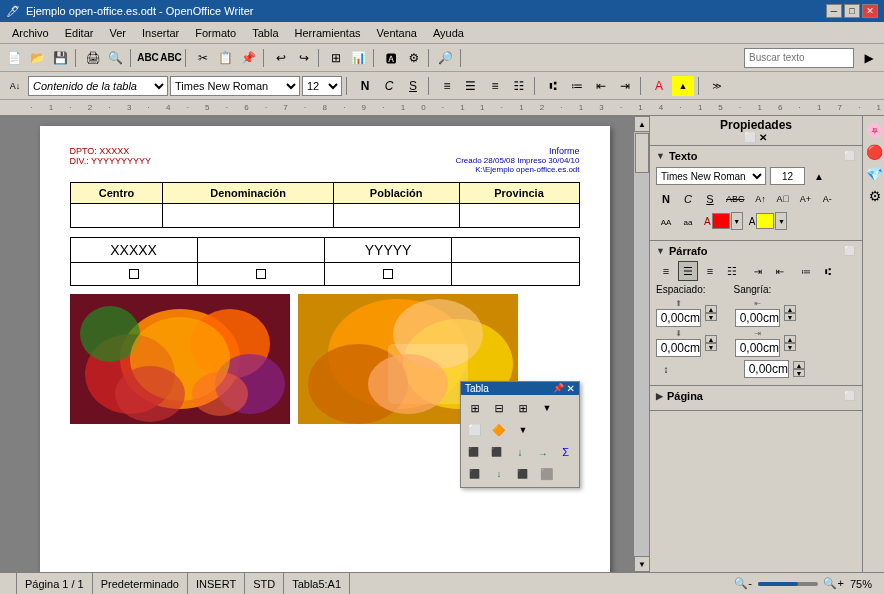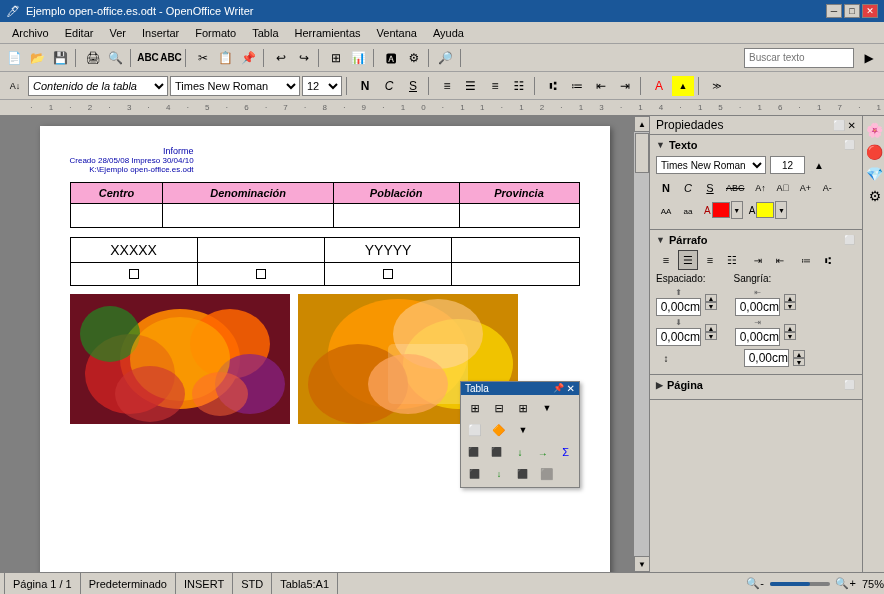--- a/index.html
+++ b/index.html
@@ -153,21 +153,21 @@
       width: 100%;
       border-collapse: collapse;
       margin-bottom: 10px;
     }
     .doc-table th, .doc-table td {
       border: 1px solid black;
       padding: 4px 6px;
       font-size: 11px;
       text-align: center;
     }
-    .doc-table th { background: #f9a8d4; font-weight: bold; font-style: italic; }
+    .doc-table th { background: #fef9c3; font-weight: bold; }
     .doc-table td { height: 24px; }
 
     .xxxyyy-row {
       display: flex;
       border: 1px solid black;
       margin-top: -1px;
     }
     .xxxyyy-cell {
       flex: 1;
       text-align: center;
@@ -217,21 +217,22 @@
     }
 
     #props-header {
       background: #d4d0c8;
       border-bottom: 1px solid #808080;
       display: flex;
       align-items: center;
       justify-content: space-between;
       padding: 2px 6px;
       font-size: 12px;
-      font-weight: normal;
+      font-weight: bold;
+      flex-direction: column;
     }
     .props-header-icons { display: flex; gap: 2px; }
     .props-icon { font-size: 10px; cursor: pointer; }
 
     .props-section {
       padding: 4px 6px;
       border-bottom: 1px solid #808080;
     }
     .props-section-header {
       display: flex;
@@ -372,21 +373,21 @@
     }
 
     
     #statusbar {
       height: 22px;
       background: #d4d0c8;
       border-top: 1px solid #808080;
       display: flex;
       align-items: center;
       font-size: 11px;
-      padding: 0 0;
+      padding: 0 12px;
     }
     .status-section {
       padding: 0 8px;
       border-right: 1px solid #808080;
       height: 100%;
       display: flex;
       align-items: center;
     }
     .status-section:first-child { border-left: 1px solid #808080; margin-left: 4px; }
     .status-right {
@@ -520,20 +521,24 @@
 
 <div id="main">
 
   <div id="doc-area" style="position:relative; flex:1; background:#808080; overflow:hidden;">
 
     <div style="overflow-y:auto; height:100%; overflow-x:hidden;">
 
       <div id="page">
 
         <div class="doc-header">
+          <div>
+            <div style="color:#aa0000; font-size:9px;">DPTO: XXXXX</div>
+            <div style="color:#aa0000; font-size:9px;">DIV.: YYYYYYYYYY</div>
+          </div>
           <div style="text-align:right; color:#0000aa;">
             <div style="font-size:9px;">Informe</div>
             <div style="font-size:8px;">Creado 28/05/08 Impreso 30/04/10</div>
             <div style="font-size:8px;">K:\Ejemplo open-office.es.odt</div>
           </div>
         </div>
 
 
         <table class="doc-table">
           <thead>

